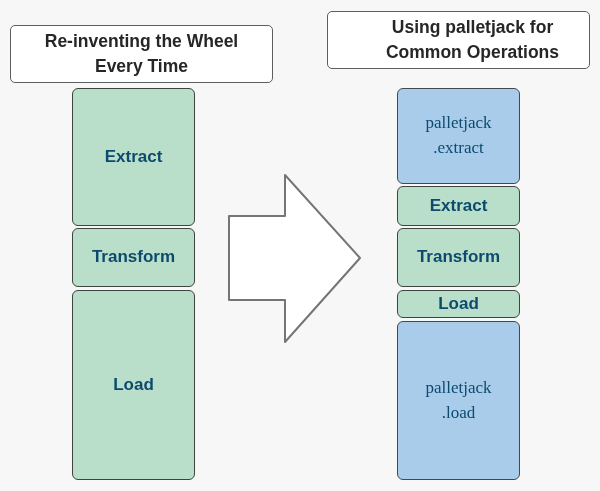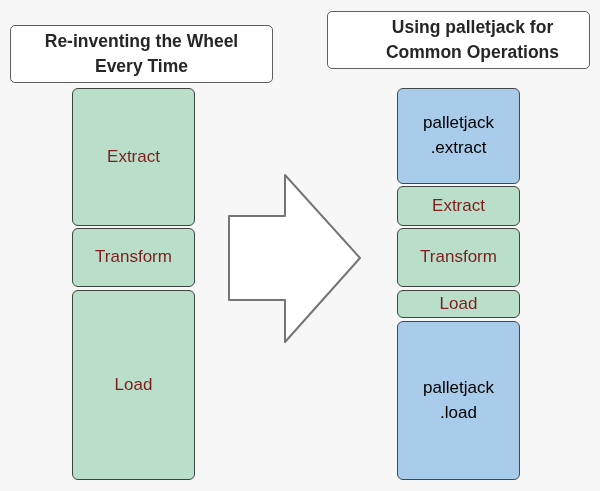--- a/index.html
+++ b/index.html
@@ -40,28 +40,29 @@
     border-radius: 6px;
     display: flex;
     align-items: center;
     justify-content: center;
     text-align: center;
   }
   .green { background: #b9dec9; }
   .blue  { background: #a9cceb; border-color: #44494e; }
   .box-label {
     font-size: 17px;
-    font-weight: 400;
-    color: #7f1d1d;
+    font-weight: 700;
+    color: #0c4a6e;
     white-space: pre-line;
     line-height: 1.45;
   }
   .plain .box-label {
     font-weight: 400;
-    color: #000000;
+    color: #0c4a6e;
+    font-family: Liberation Serif, serif;
   }
 
   
   #l-extract   { left: 72px; top: 88px;  width: 123px; height: 138px; }
   #l-transform { left: 72px; top: 228px; width: 123px; height: 59px;  }
   #l-load      { left: 72px; top: 290px; width: 123px; height: 190px; }
 
   
   #r-pj-extract { left: 397px; top: 88px;  width: 123px; height: 96px;  }
   #r-extract    { left: 397px; top: 186px; width: 123px; height: 40px;  }

